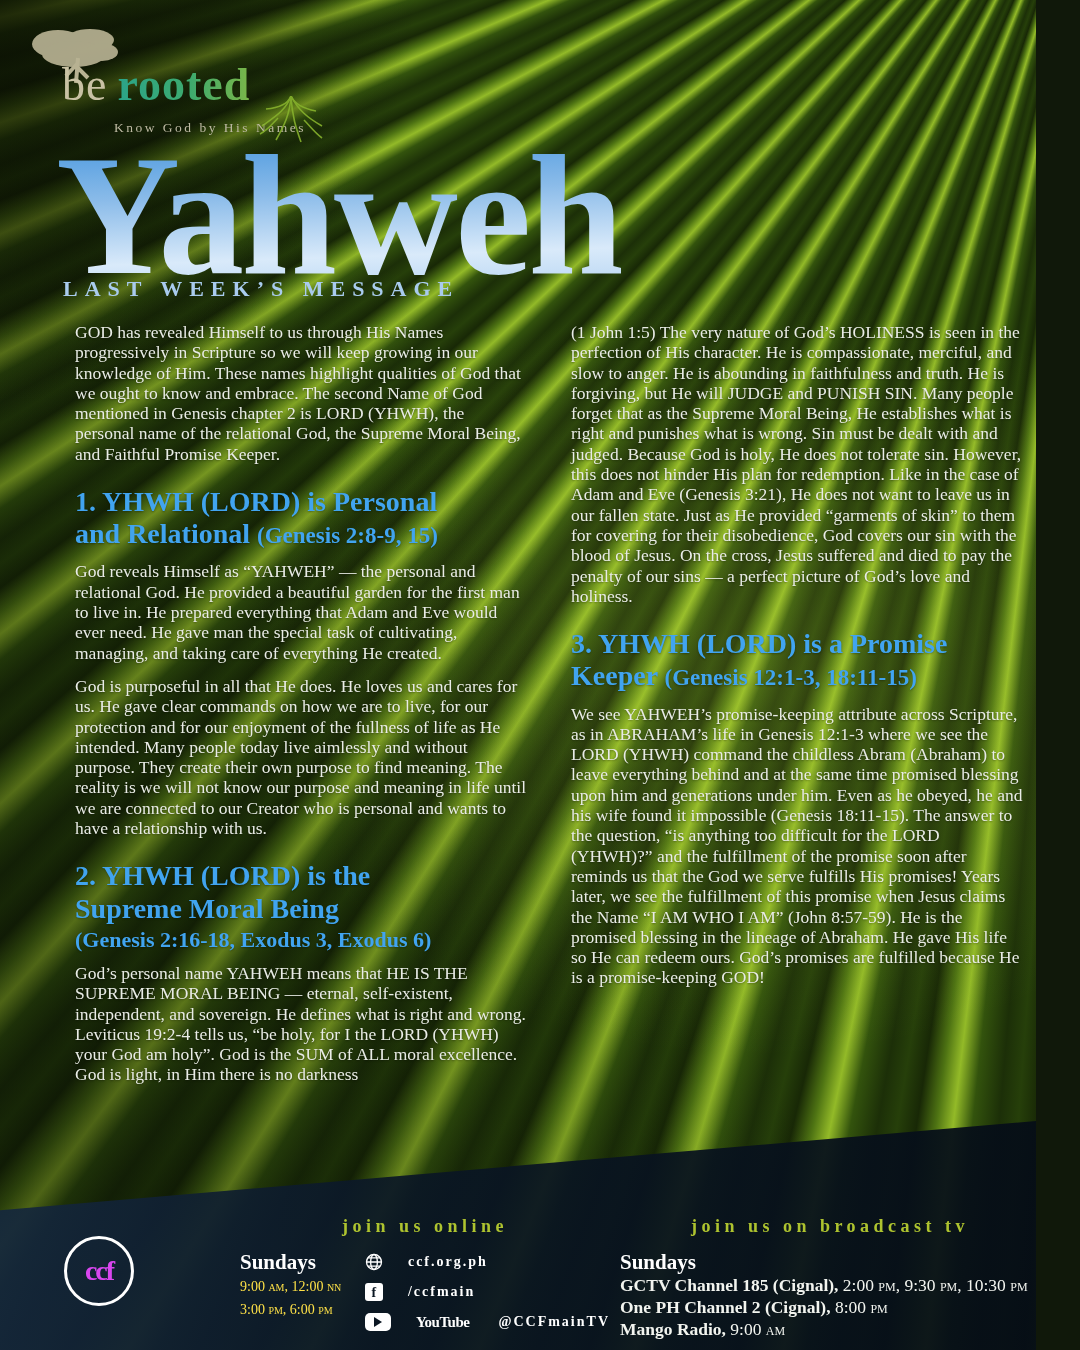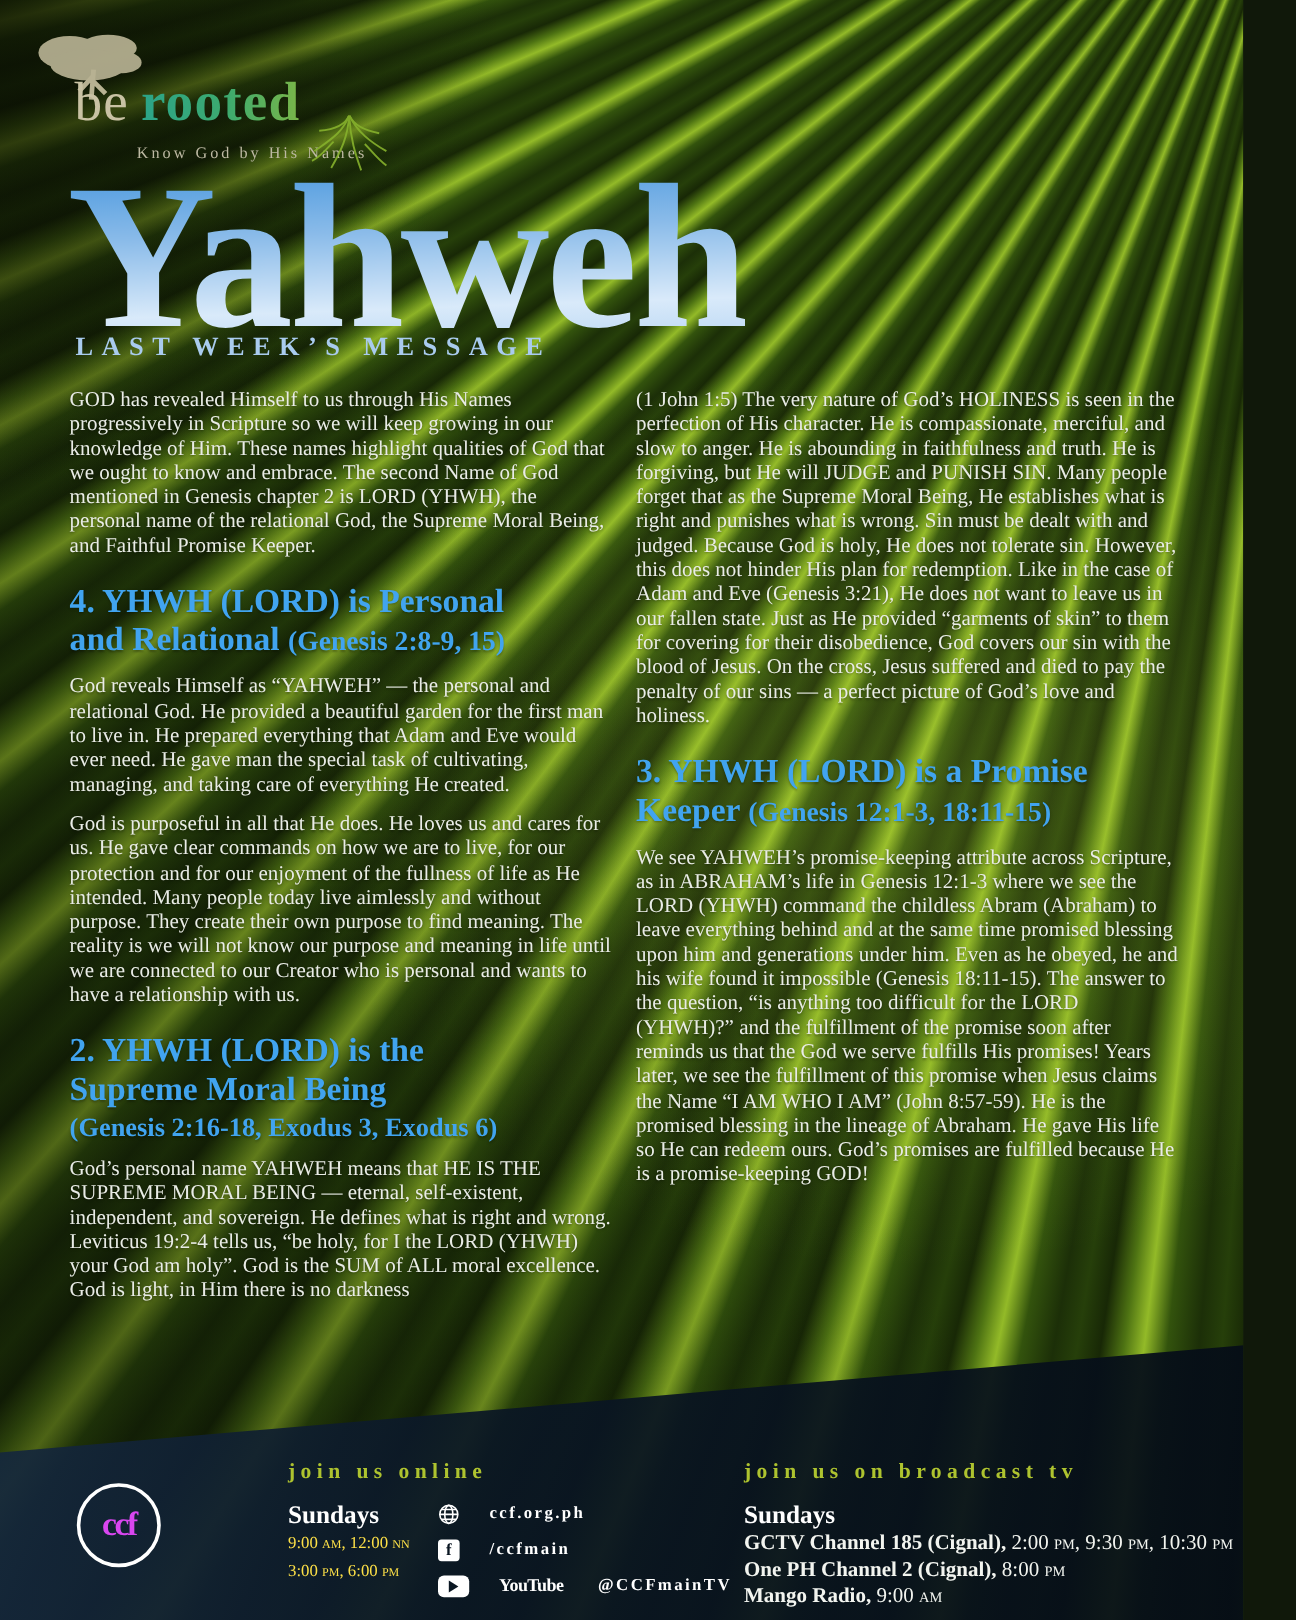--- a/index.html
+++ b/index.html
@@ -33,37 +33,37 @@
 
   
   .title{position:absolute;left:56px;top:129px;margin:0;font-size:172px;line-height:1;
     font-weight:700;letter-spacing:-3px;
     background:linear-gradient(178deg,#4f9bdf 8%,#8abbe9 38%,#d9eafa 72%,#aed0f1 100%);
     -webkit-background-clip:text;background-clip:text;color:transparent;}
   .subtitle{position:absolute;left:63px;top:276px;font-size:22px;font-weight:700;
     letter-spacing:7px;color:#a9cbee;}
 
   
-  .columns{position:absolute;left:58px;top:322px;width:948px;display:flex;gap:20px;}
+  .columns{position:absolute;left:75px;top:322px;width:948px;display:flex;gap:44px;}
   .col{width:452px;}
   .col p{margin:0 0 13px;font-size:17.5px;line-height:20.3px;color:#e9ece6;
     text-shadow:0 1px 2px rgba(0,0,0,0.35);}
   h2.sec{margin:22px 0 11px;font-weight:700;color:#41a4ef;line-height:1.15;font-size:28px;
     text-shadow:0 1px 2px rgba(0,0,0,0.3);}
   h2.sec .hl{display:block;}
   h2.sec .ref{font-size:23px;}
   h2.sec .refline{display:block;font-size:22px;margin-top:2px;}
   .col > h2:first-child, .col > p:first-child{margin-top:0;}
 
   
   .ccf-badge{position:absolute;left:64px;top:1236px;width:64px;height:64px;border:3.5px solid #fff;
     border-radius:50%;display:flex;align-items:center;justify-content:center;}
   .ccf-badge span{color:#d946ef;font-size:28px;font-weight:700;letter-spacing:-2px;}
 
-  .f-head{font-size:18px;font-weight:700;letter-spacing:4.5px;color:#aec32f;}
+  .f-head{font-size:18px;font-weight:700;letter-spacing:4.5px;color:#aec32f;text-align:center;}
   .f-day{font-size:21px;font-weight:700;color:#fff;margin-top:13px;}
   .sc{font-variant:small-caps;}
 
   .online{position:absolute;left:240px;top:1216px;width:370px;color:#f2f4ef;}
   .online-cols{display:flex;}
   .f-times{width:158px;}
   .f-times .t{font-size:14px;line-height:23px;color:#fde047;}
   .f-links{margin-top:16px;}
   .f-link{display:flex;align-items:center;gap:25px;margin-bottom:12px;}
   .f-link .lbl{font-size:14px;font-weight:700;letter-spacing:2px;color:#fff;}
@@ -114,21 +114,21 @@
   </svg>
 
   <h1 class="title">Yahweh</h1>
   <div class="subtitle">LAST WEEK’S MESSAGE</div>
 
   <main class="columns">
     <div class="col">
       <p>GOD has revealed Himself to us through His Names progressively in Scripture so we will keep growing in our knowledge of Him. These names highlight qualities of God that we ought to know and embrace. The second Name of God mentioned in Genesis chapter 2 is LORD (YHWH), the personal name of the relational God, the Supreme Moral Being, and Faithful Promise Keeper.</p>
 
       <h2 class="sec">
-        <span class="hl">4. YHWH (LORD) is Personal</span>
+        <span class="hl">1. YHWH (LORD) is Personal</span>
         <span class="hl"><span>and Relational</span> <span class="ref">(Genesis 2:8-9, 15)</span></span>
       </h2>
       <p>God reveals Himself as “YAHWEH” — the personal and relational God. He provided a beautiful garden for the first man to live in. He prepared everything that Adam and Eve would ever need. He gave man the special task of cultivating, managing, and taking care of everything He created.</p>
       <p>God is purposeful in all that He does. He loves us and cares for us. He gave clear commands on how we are to live, for our protection and for our enjoyment of the fullness of life as He intended. Many people today live aimlessly and without purpose. They create their own purpose to find meaning. The reality is we will not know our purpose and meaning in life until we are connected to our Creator who is personal and wants to have a relationship with us.</p>
 
       <h2 class="sec">
         <span class="hl">2. YHWH (LORD) is the</span>
         <span class="hl">Supreme Moral Being</span>
         <span class="refline">(Genesis 2:16-18, Exodus 3, Exodus 6)</span>
       </h2>

